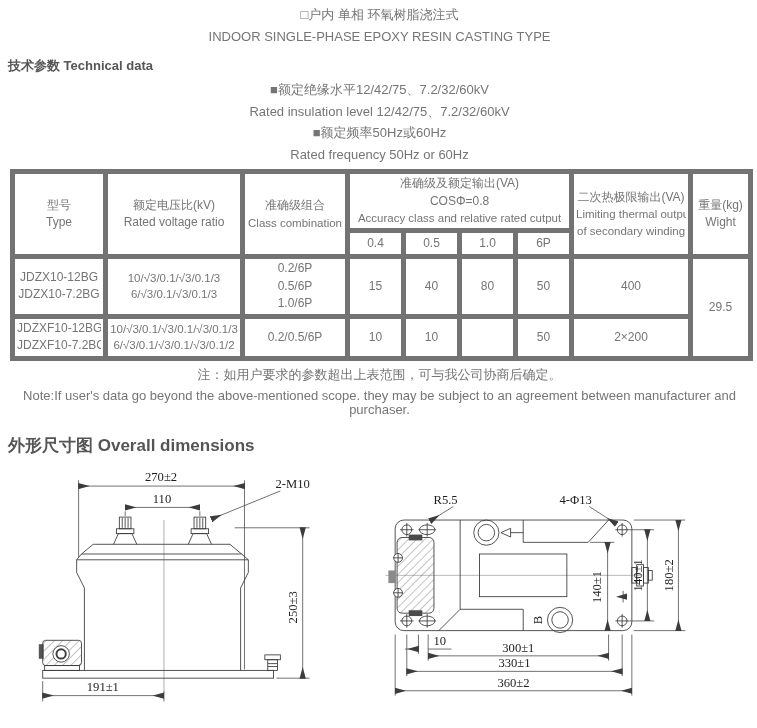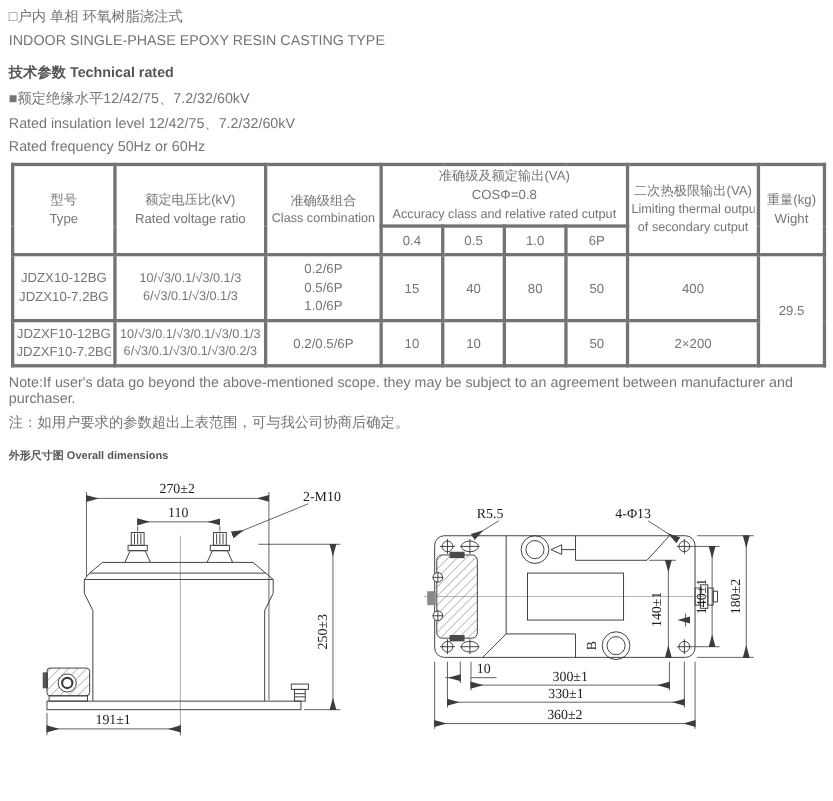--- a/index.html
+++ b/index.html
@@ -1,49 +1,50 @@
 <!DOCTYPE html>
 <html><head>
 <meta charset="utf-8">
 <style>
   * { box-sizing: border-box; }
   html,body { margin:0; padding:0; background:#ffffff; }
   body { width:757px; height:728px; font-family:"Liberation Sans", sans-serif; color:#757575; overflow:hidden; }
   .page { padding:8px 6px 0 8px; }
-  .ln { margin:0 0 8px 0; font-size:13px; line-height:1.05; }
+  .ln { margin:0 0 8px 0; font-size:13px; line-height:1.05;text-align:center; }
   .heading { font-size:13px; font-weight:bold; color:#555555; margin:16px 0 10px 0; line-height:1.05; }
-  .heading2 { font-size:10px; font-weight:bold; color:#555555; margin:20px 0 6px 0; line-height:1.05; }
+  .heading2 { font-size:17px; font-weight:bold; color:#555555; margin:20px 0 6px 0; line-height:1.05; }
 
   table.spec { border-collapse:collapse; table-layout:fixed; width:738px; margin:4px 0 7px 2px;
                font-size:12px; color:#757575; text-align:center; }
-  table.spec td { border:3px solid #737373; padding:1px 2px; vertical-align:middle; }
+  table.spec td { border:5px solid #737373; padding:1px 2px; vertical-align:middle; }
   table.spec td div { line-height:1.45; white-space:nowrap; overflow:hidden; }
   .sm { font-size:11.5px; }
   .rowA td { height:55px; }
   .rowB td { height:26px; }
   .rowC td { height:60px; }
   .rowD td { height:41px; }
 
   .drawings { display:flex; align-items:flex-start; margin-top:4px; }
   .drawings svg { display:block; }
   svg text { font-family:"Liberation Serif", serif; font-size:13px; fill:#1d1d1d; stroke:none; }
   .dleft { margin-left:25px; }
 </style>
 </head>
 <body>
 
 <div class="page">
 
   <p class="ln">□户内 单相 环氧树脂浇注式</p>
   <p class="ln">INDOOR SINGLE-PHASE EPOXY RESIN CASTING TYPE</p>
 
-  <div class="heading">技术参数 Technical rated</div>
+  <div class="heading">技术参数 Technical data</div>
 
   <p class="ln">■额定绝缘水平12/42/75、7.2/32/60kV</p>
   <p class="ln">Rated insulation level 12/42/75、7.2/32/60kV</p>
+  <p class="ln">■额定频率50Hz或60Hz</p>
   <p class="ln">Rated frequency 50Hz or 60Hz</p>
 
   <table class="spec">
     <colgroup>
       <col style="width:93px">
         <col style="width:137px">
         <col style="width:105px">
       <col style="width:56px">
         <col style="width:56px">
         <col style="width:56px">
@@ -66,21 +67,21 @@
         <div class="sm">Class combination</div>
       </td>
       <td colspan="4">
         <div>准确级及额定输出(VA)</div>
         <div>COSΦ=0.8</div>
         <div class="sm">Accuracy class and relative rated cutput</div>
       </td>
       <td rowspan="2">
         <div>二次热极限输出(VA)</div>
         <div class="sm">Limiting thermal output</div>
-        <div class="sm">of secondary cutput</div>
+        <div class="sm">of secondary winding</div>
       </td>
       <td rowspan="2">
         <div>重量(kg)</div>
         <div>Wight</div>
       </td>
     </tr>
     <tr class="rowB">
       <td>0.4</td>
       <td>0.5</td>
       <td>1.0</td>
@@ -107,34 +108,34 @@
       <td>400</td>
       <td rowspan="2">29.5</td>
     </tr>
     <tr class="rowD">
       <td>
         <div>JDZXF10-12BG</div>
         <div>JDZXF10-7.2BG</div>
       </td>
       <td class="sm">
         <div>10/√3/0.1/√3/0.1/√3/0.1/3</div>
-        <div>6/√3/0.1/√3/0.1/√3/0.2/3</div>
+        <div>6/√3/0.1/√3/0.1/√3/0.1/2</div>
       </td>
       <td>0.2/0.5/6P</td>
       <td>10</td>
       <td>10</td>
       <td></td>
       <td>50</td>
       <td>2×200</td>
     </tr>
   </tbody>
     </table>
 
+  <p class="ln">注：如用户要求的参数超出上表范围，可与我公司协商后确定。</p>
   <p class="ln">Note:If user's data go beyond the above-mentioned scope. they may be subject to an agreement between manufacturer and purchaser.</p>
-  <p class="ln">注：如用户要求的参数超出上表范围，可与我公司协商后确定。</p>
 
   <div class="heading2">外形尺寸图 Overall dimensions</div>
 
   <div class="drawings">
 
     <svg class="dleft" width="340" height="252" viewBox="0 0 340 252">
       <defs>
         <marker id="arwL" viewBox="0 0 12 8" markerWidth="12" markerHeight="8" refX="11.5" refY="4" orient="auto-start-reverse" markerUnits="userSpaceOnUse">
           <path d="M0,4 L12,0.7 L12,7.3 Z" fill="#3c3c3c"></path>
         </marker>

